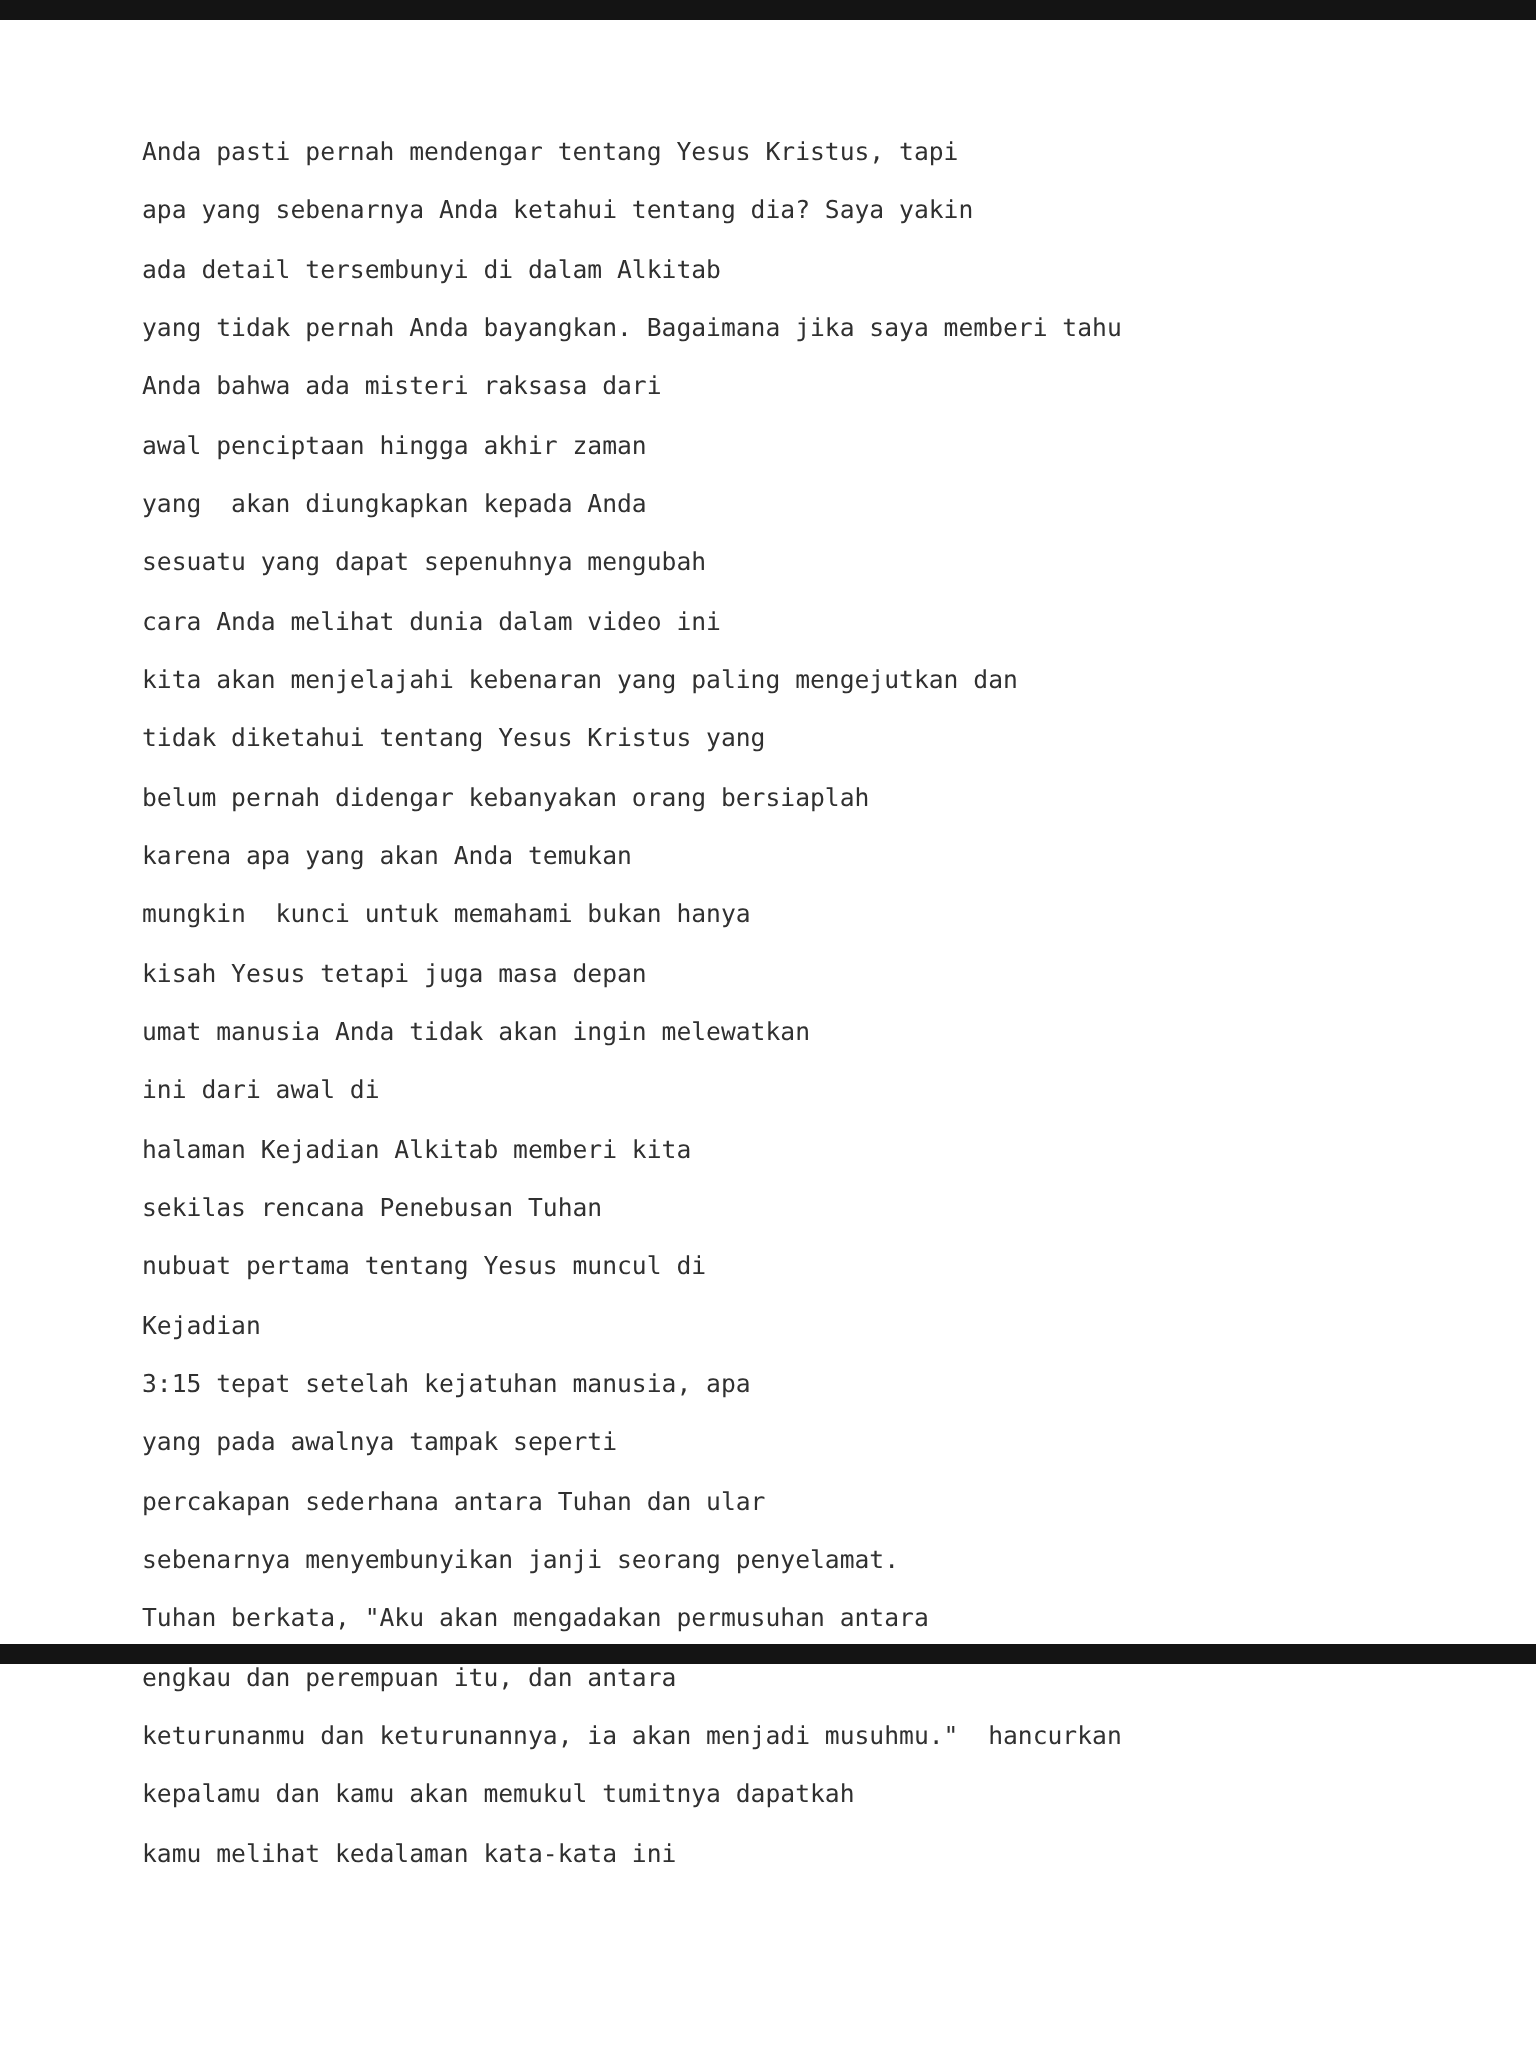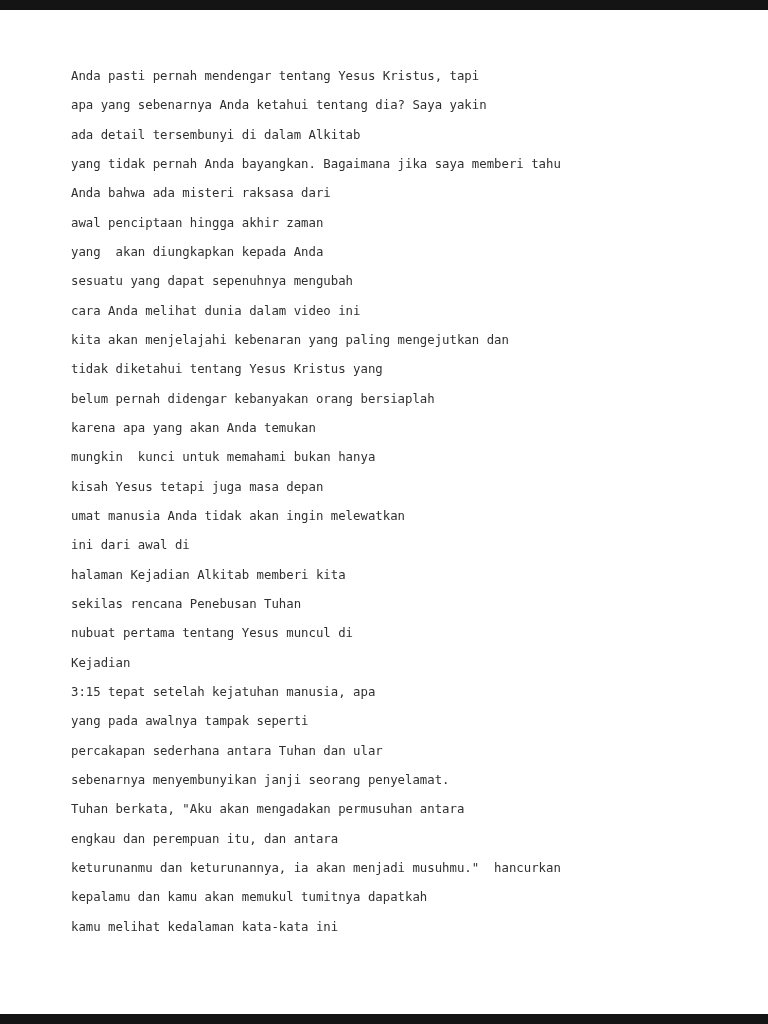--- a/index.html
+++ b/index.html
@@ -7,21 +7,21 @@
     padding: 0;
     width: 768px;
     height: 1024px;
     overflow: hidden;
     background: #ffffff;
     font-family: "DejaVu Sans Mono", "Liberation Mono", monospace;
   }
   .stage {
     position: relative;
     width: 768px;
-    height: 1024px;
+    height: 832px;
     background: #ffffff;
   }
   .letterbox {
     position: absolute;
     left: 0;
     width: 768px;
     height: 10px;
     background: #141414;
   }
   .letterbox.top { top: 0; }

